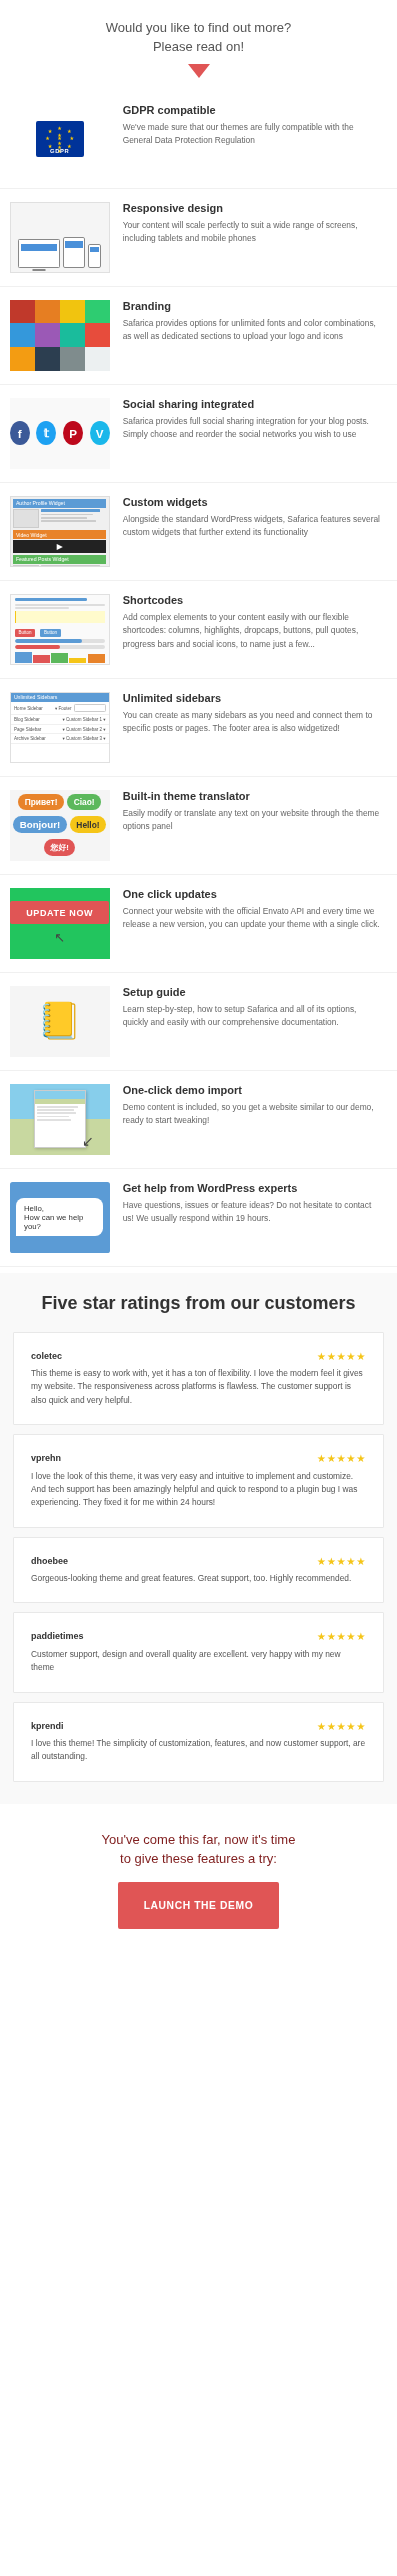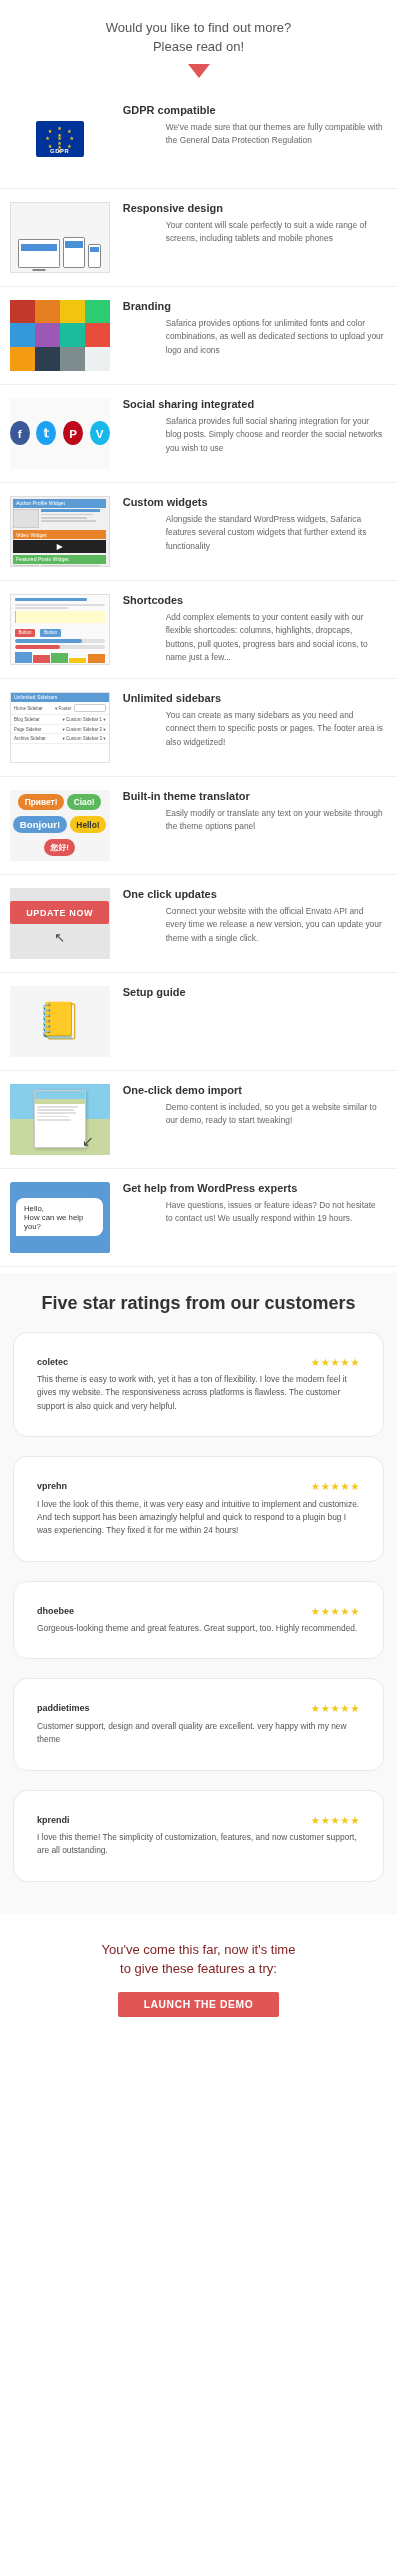--- a/index.html
+++ b/index.html
@@ -58,21 +58,20 @@
     .feature-text h3 {
       font-size: 11px;
       font-weight: 600;
       color: #333;
       margin-bottom: 5.2px;
     }
     .feature-text p {
       font-size: 8.4px;
       color: #666;
       line-height: 1.6;
-      margin-left: 43px;
     }
     .eu-flag {
       width: 48px;
       height: 36px;
       background: #003399;
       border-radius: 1.9px;
       display: flex;
       align-items: center;
       justify-content: center;
       position: relative;
@@ -349,21 +348,21 @@
     }
     .b-orange { background: #e8832a; }
     .b-green { background: #5cb85c; }
     .b-blue { background: #5b9bd5; }
     .b-yellow { background: #f5c518; color: #333; }
 
     
     .update-img {
       width: 100px;
       height: 71px;
-      background: #e5e5e5;
+      background: #22c55e;
       display: flex;
       flex-direction: column;
       align-items: center;
       justify-content: center;
       gap: 5.2px;
     }
     .update-btn {
       background: #e05555;
       color: #fff;
       border: none;
@@ -462,23 +461,23 @@
       text-align: center;
       font-size: 18px;
       font-weight: 700;
       color: #333;
       margin-bottom: 16px;
       line-height: 1.3;
     }
     .review-card {
       background: #fff;
       border: 0.6px solid #e8e8e8;
-      border-radius: 14px;
-      padding: 23px;
-      margin-bottom: 19px;
+      border-radius: 1px;
+      padding: 17px;
+      margin-bottom: 9px;
     }
     .review-header {
       display: flex;
       justify-content: space-between;
       align-items: center;
       margin-bottom: 5.2px;
     }
     .reviewer-name {
       font-size: 9px;
       font-weight: 600;
@@ -505,21 +504,21 @@
       font-size: 13px;
       color: #7f1d1d;
       font-weight: 400;
       margin-bottom: 13px;
       line-height: 1.5;
     }
     .cta-button {
       display: inline-block;
       background: #e05555;
       color: #fff;
-      padding: 7px 26px;
+      padding: 18px 26px;
       font-size: 10.3px;
       font-weight: bold;
       border-radius: 1.9px;
       letter-spacing: 0.6px;
       text-decoration: none;
       text-transform: uppercase;
       border: none;
       cursor: pointer;
     }
   </style>
@@ -748,20 +747,21 @@
   </div>
 
   <div class="feature-row">
     <div class="feature-image">
       <div class="setup-img">
         <span class="notebook-icon">📒</span>
       </div>
     </div>
     <div class="feature-text">
       <h3>Setup guide</h3>
+      <p>Learn step-by-step, how to setup Safarica and all of its options, quickly and easily with our comprehensive documentation.</p>
     </div>
   </div>
 
   <div class="feature-row">
     <div class="feature-image">
       <div class="demo-img">
         <div class="demo-page">
           <div class="demo-page-header"></div>
           <div class="demo-page-body">
             <div class="demo-line" style="width:90%;"></div>

